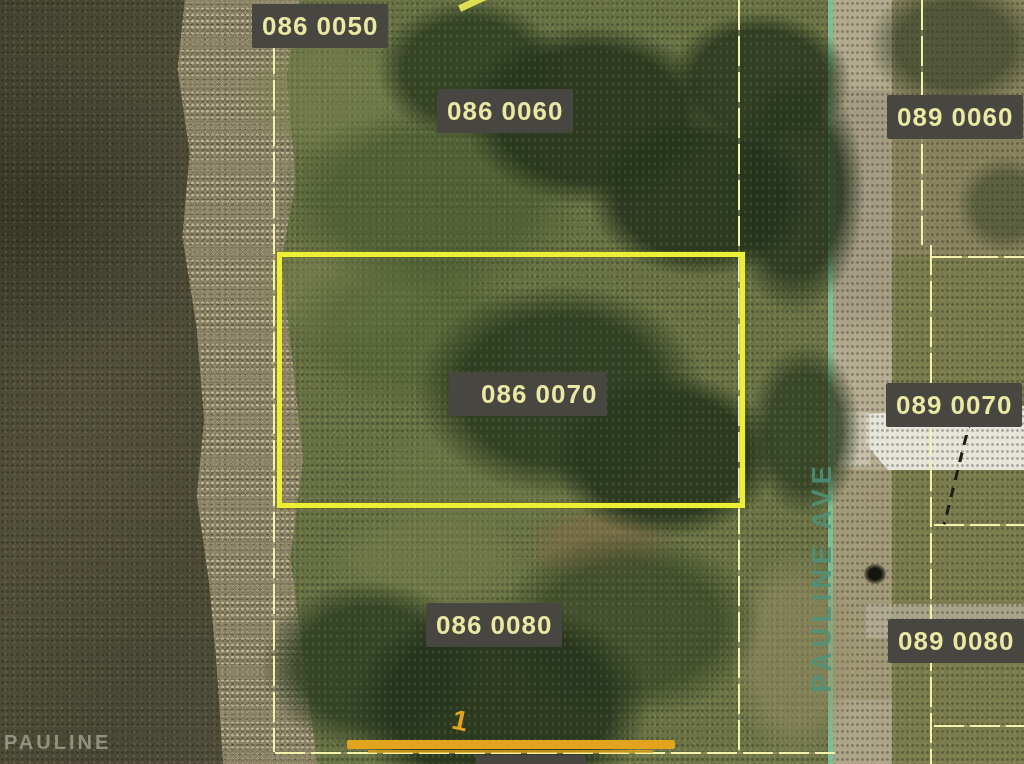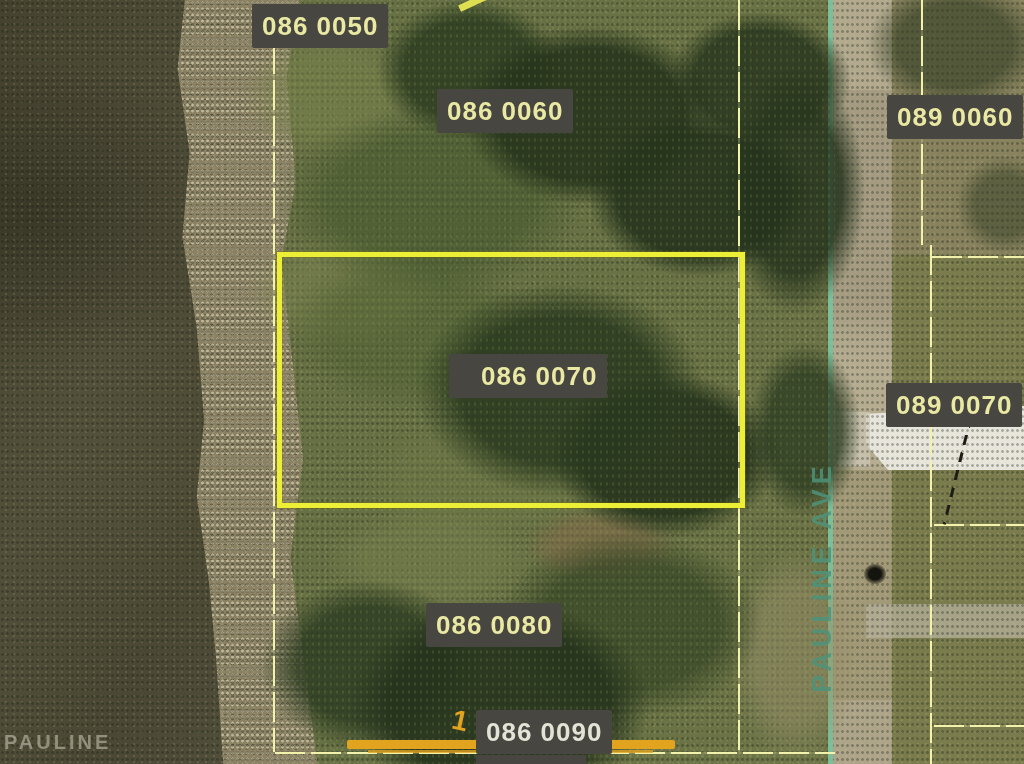--- a/index.html
+++ b/index.html
@@ -128,21 +128,21 @@
   
   .parcel-label{
     background:var(--label-bg,#484640);
     color:var(--label-text,#e9e9a3);
     font:600 26px/1 "Liberation Sans",sans-serif;
     letter-spacing:1px;padding:9px 10px;border-radius:2px;white-space:nowrap;
   }
   .parcel-label.light{color:var(--label-text-light,#e2e5d6);}
   .lbl-086-0050{left:252px;top:4px;text-align:right;}
   .lbl-086-0060{left:437px;top:89px;}
-  .lbl-086-0070{left:449px;top:354px;padding-left:32px;}
+  .lbl-086-0070{left:449px;top:372px;padding-left:32px;}
   .lbl-086-0080{left:426px;top:603px;}
   .lbl-086-0090{left:476px;top:710px;}
   .lbl-089-0060{left:887px;top:95px;}
   .lbl-089-0070{left:886px;top:363px;margin-top:20px;}
   .lbl-089-0080{left:888px;top:619px;}
   .label-partial{left:476px;top:755px;width:110px;height:9px;background:var(--label-bg,#484640);}
 
   .street-label{
     left:687px;top:562px;width:270px;height:30px;
     transform:rotate(-90deg);transform-origin:center center;
@@ -193,21 +193,21 @@
 
   <div class="dim-bar-main"></div>
   <div class="dim-bar-sub"></div>
   <div class="dim-mark">1</div>
   <div class="label-partial"></div>
 
   <div class="parcel-label lbl-086-0050">086 0050</div>
   <div class="parcel-label lbl-086-0060">086 0060</div>
   <div class="parcel-label lbl-086-0070">086 0070</div>
   <div class="parcel-label lbl-086-0080">086 0080</div>
-  <div class="parcel-label light lbl-086-0090">086 0090</div>
   <div class="parcel-label lbl-089-0060">089 0060</div>
   <div class="parcel-label lbl-089-0070">089 0070</div>
+  <div class="parcel-label lbl-089-0080">089 0080</div>
 
   <div class="street-label">PAULINE AVE</div>
 
   <div class="watermark">PAULINE</div>
 
 </div>
 
 </body></html>

